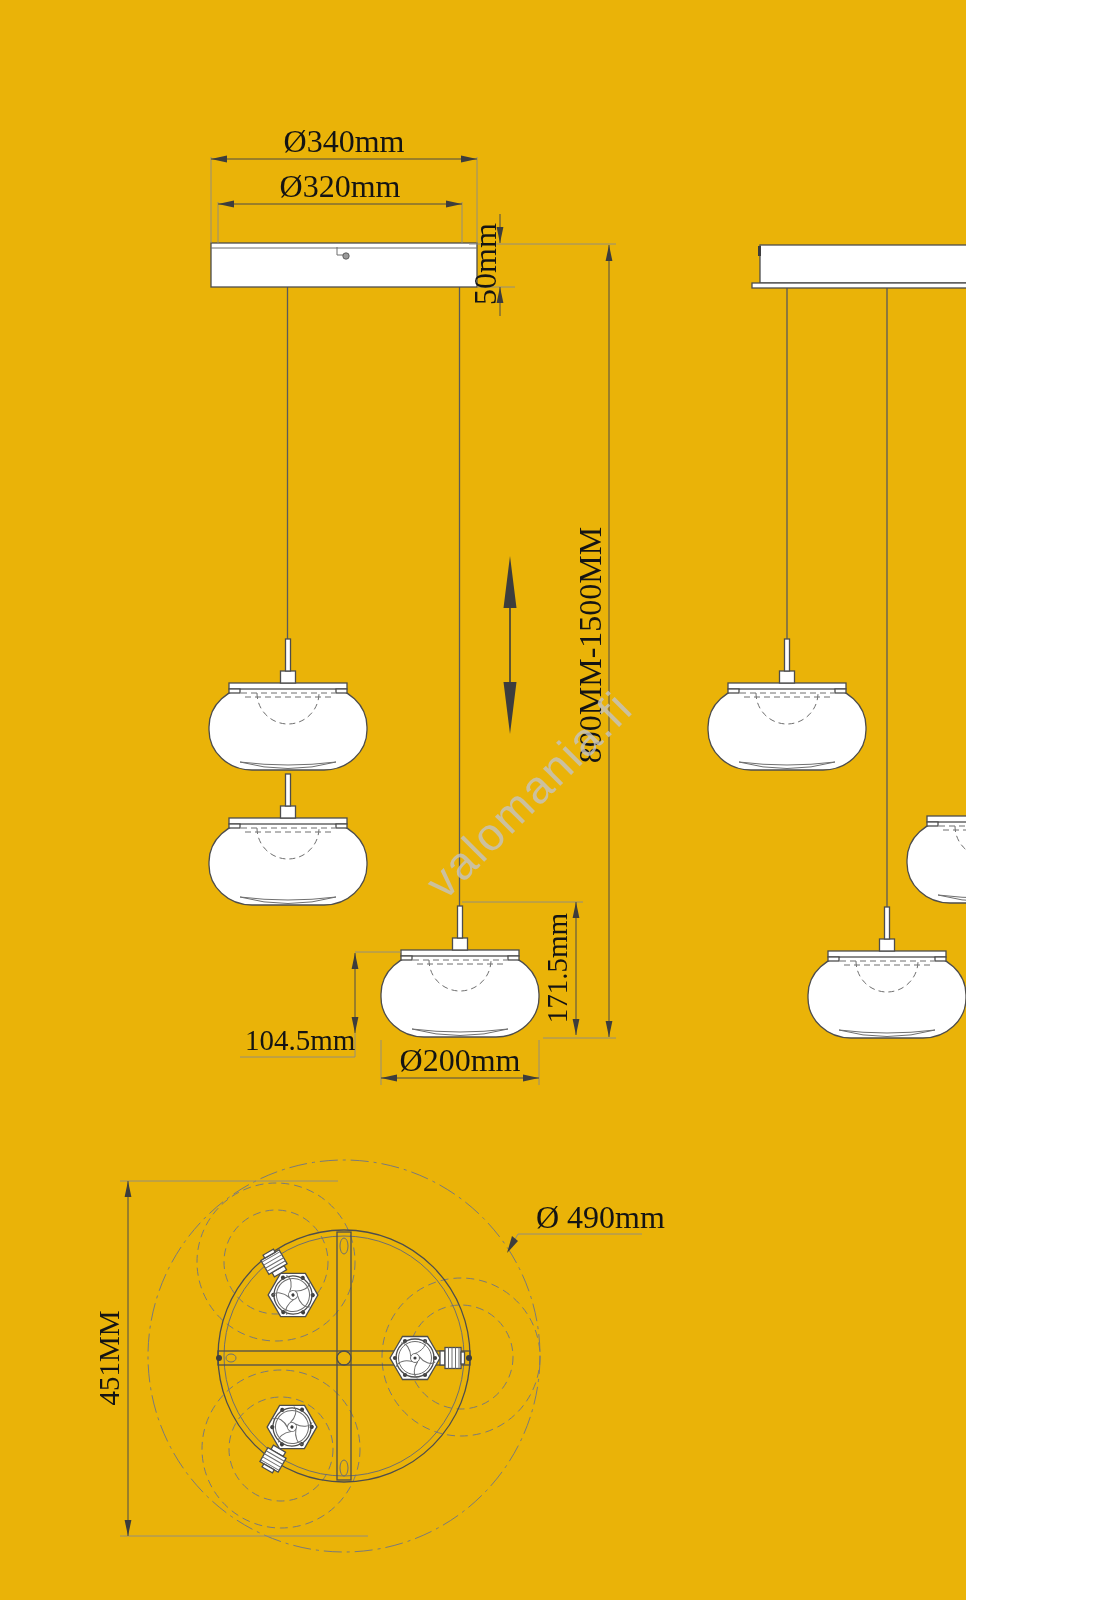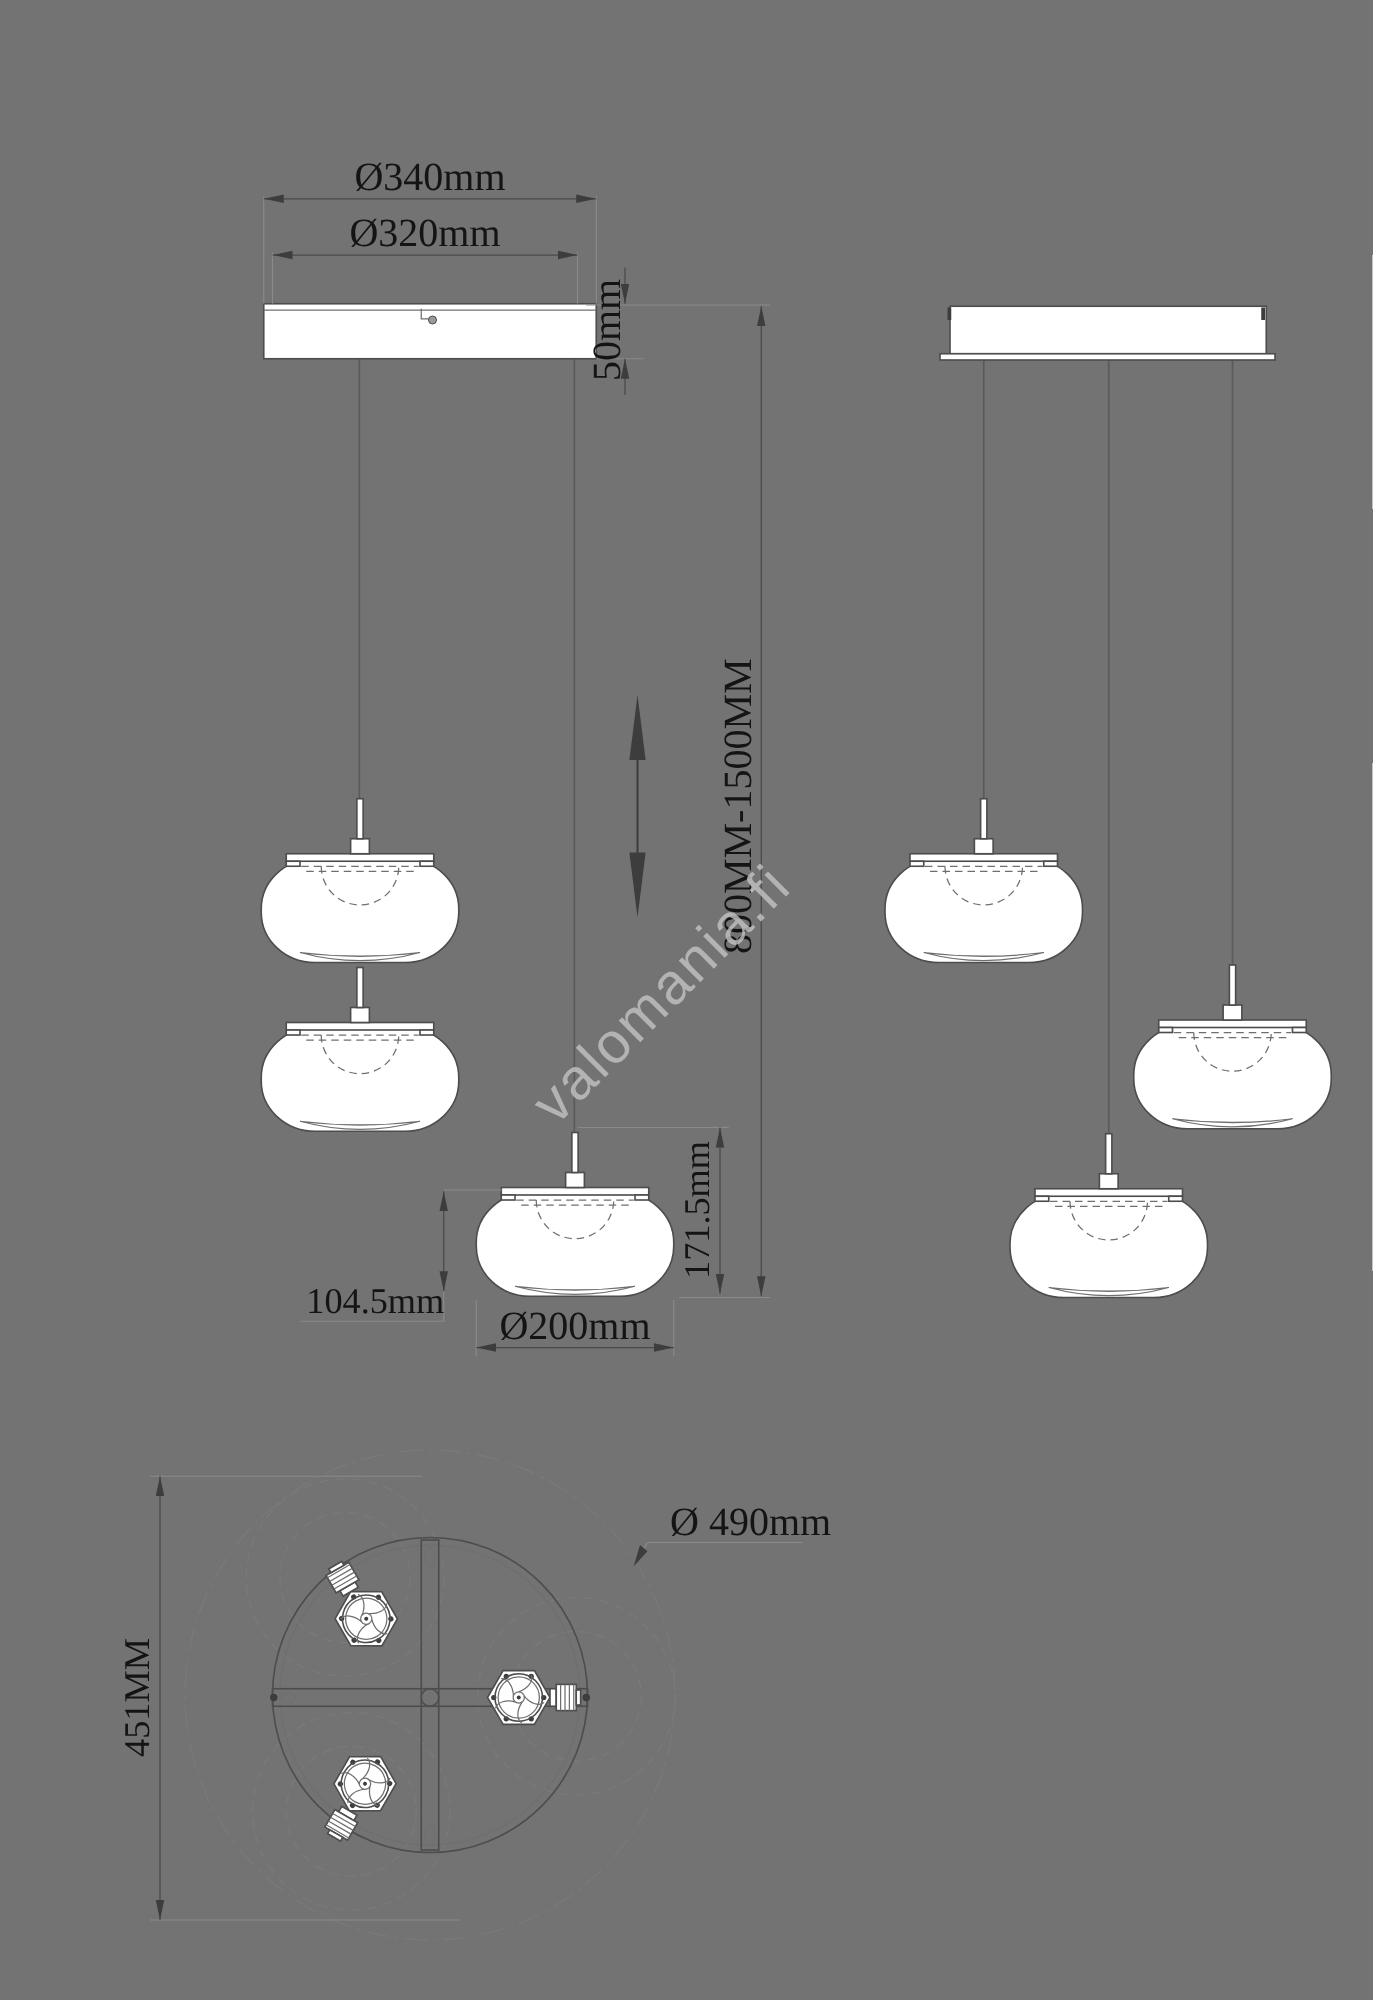--- a/index.html
+++ b/index.html
@@ -1,16 +1,16 @@
 <!DOCTYPE html>
 <html><head>
 <meta charset="utf-8">
 <style>
   html,body{margin:0;padding:0;background:#fff;}
-  .canvas{position:relative;width:1098px;height:1600px;background:#737373;overflow:hidden;
+  .canvas{position:relative;width:966px;height:1600px;background:#eab308;overflow:hidden;
           font-family:"Liberation Serif", serif;}
   svg{position:absolute;left:0;top:0;}
   .outline{stroke:#4d4d4d;stroke-width:1.3;fill:none;}
   .outline-f{stroke:#4d4d4d;stroke-width:1.3;fill:#ffffff;}
   .thin{stroke:#6f6f6f;stroke-width:1;fill:none;}
   .cord{stroke:#5a5a5a;stroke-width:1.3;fill:none;}
   .dashed{stroke:#6f6f6f;stroke-width:1;fill:none;stroke-dasharray:6 4;}
   .dashed2{stroke:#7a7a7a;stroke-width:1;fill:none;stroke-dasharray:8 5;}
   .dashdot{stroke:#7a7a7a;stroke-width:1;fill:none;stroke-dasharray:18 5 3 5;}
   .ext-line{stroke:#8a8a8a;stroke-width:0.9;fill:none;}

